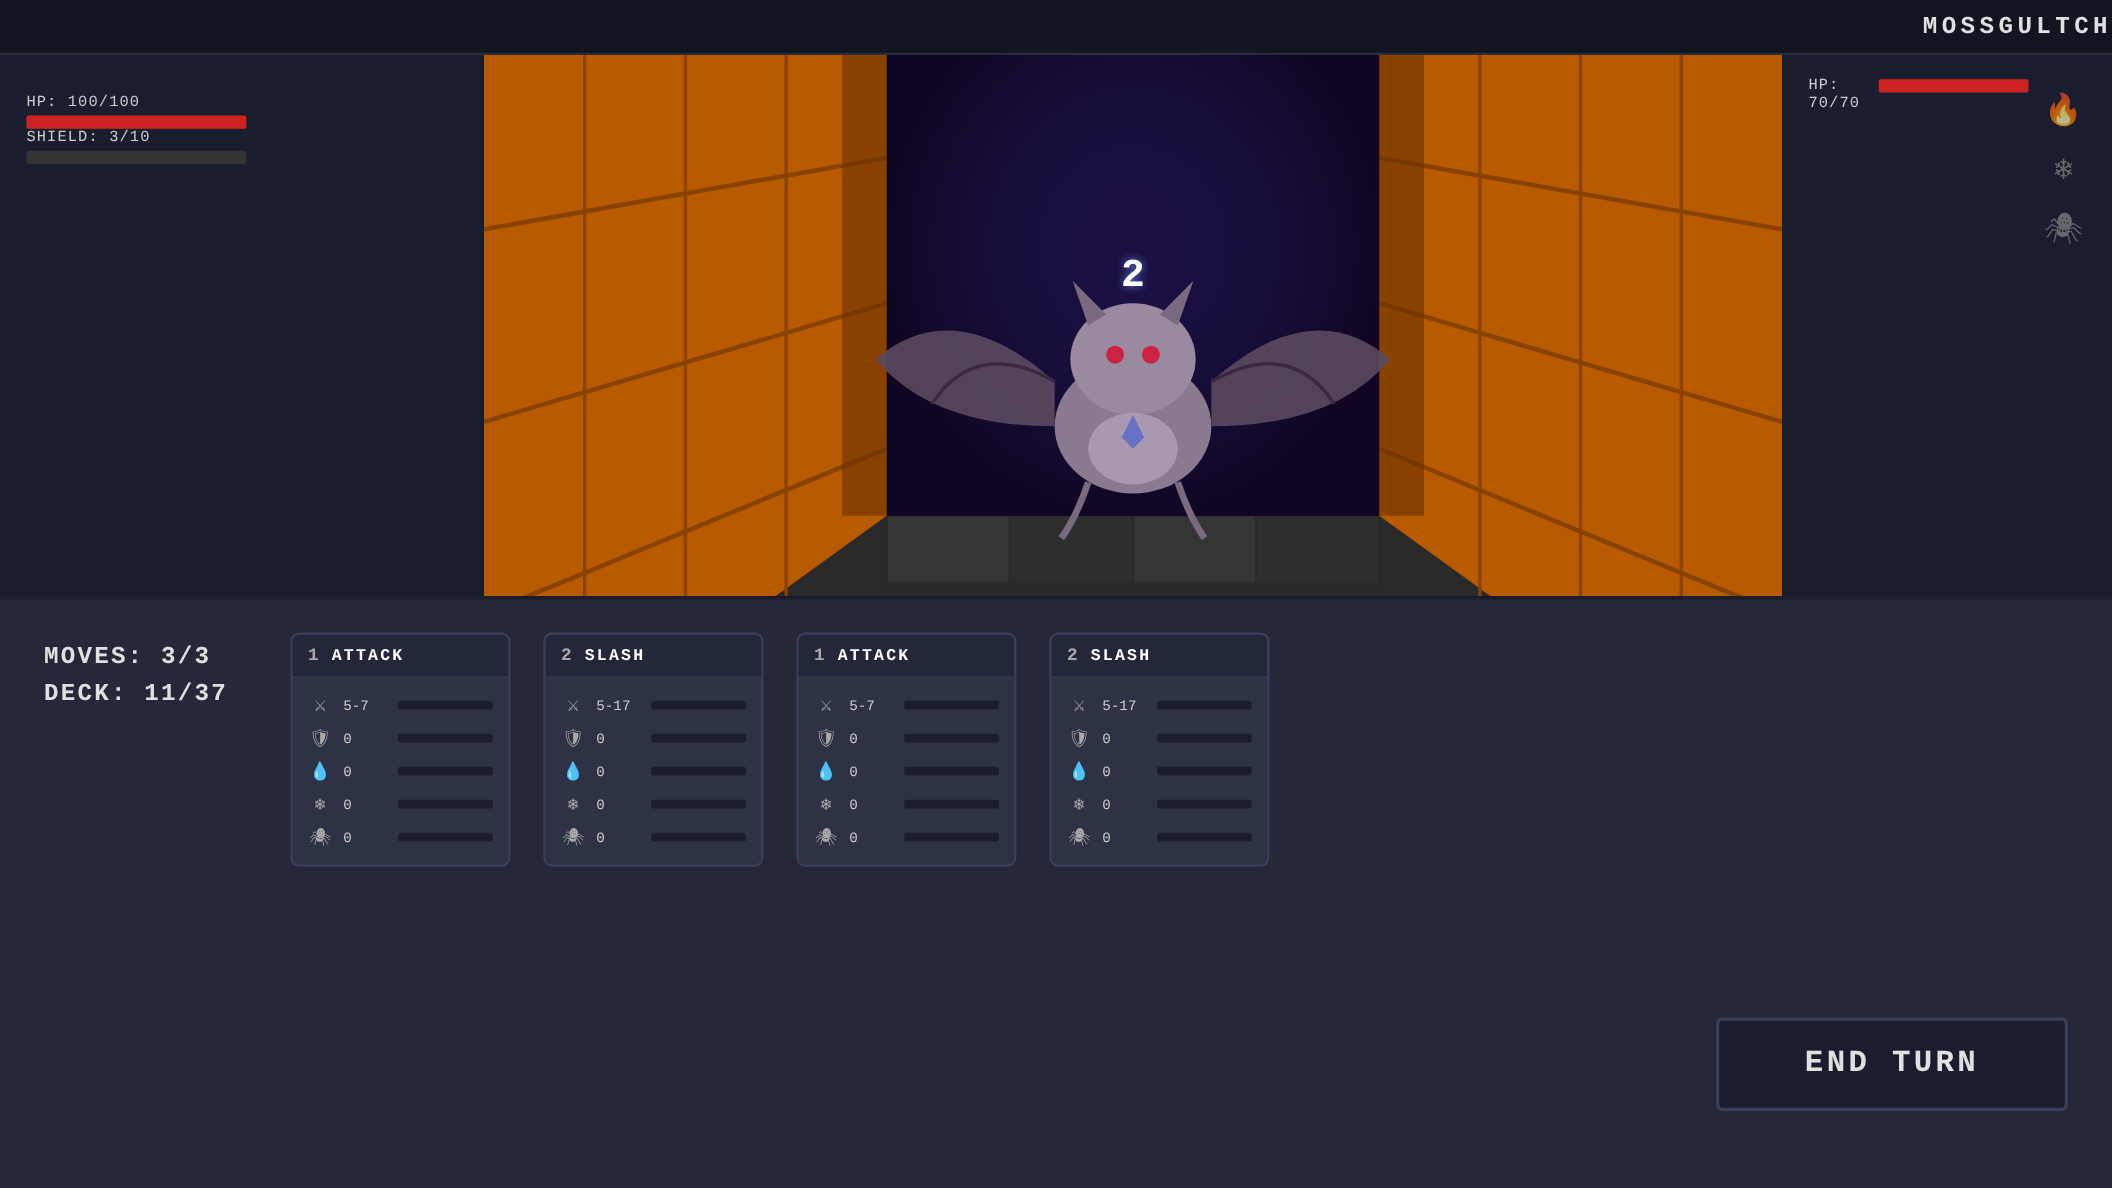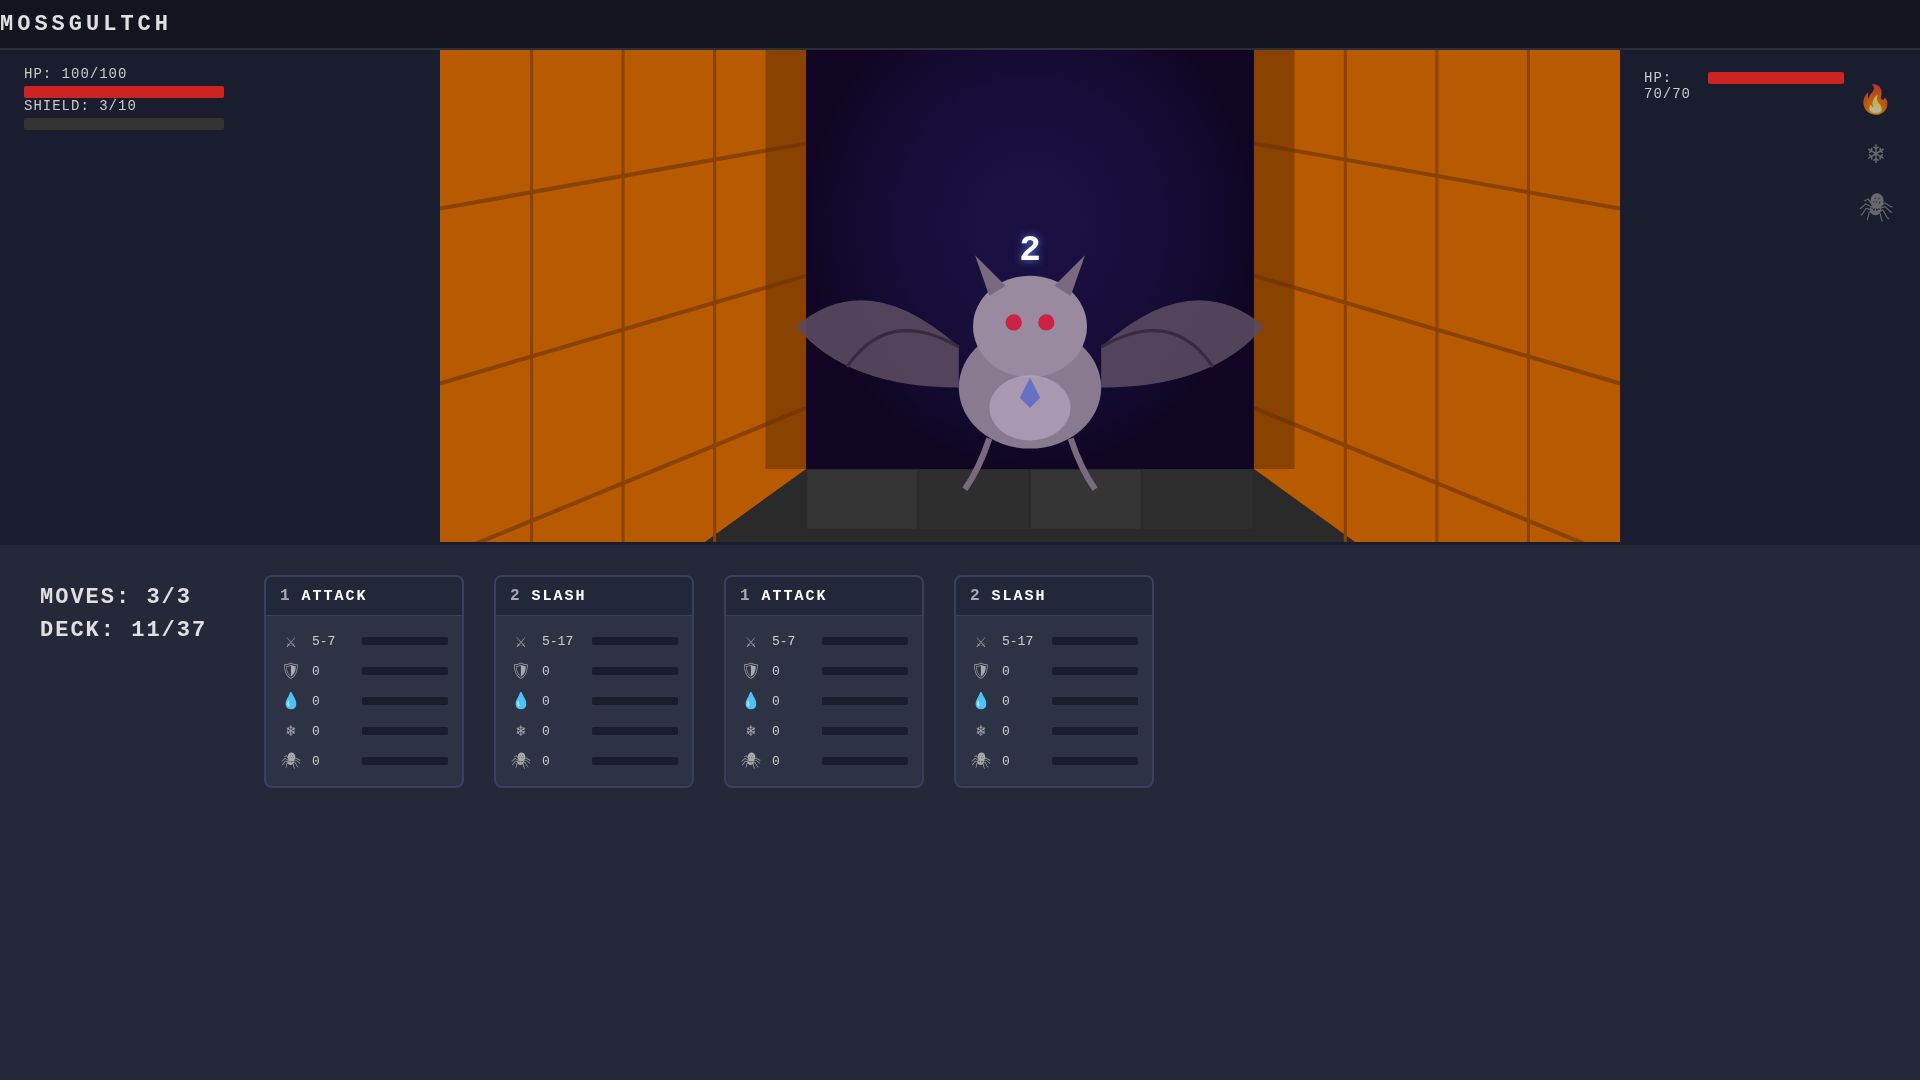--- a/index.html
+++ b/index.html
@@ -12,21 +12,21 @@
       color: #ccc;
     }
 
     
     #top-bar {
       width: 100%;
       height: 50px;
       background: #12141f;
       display: flex;
       align-items: center;
-      justify-content: flex-start;
+      justify-content: flex-end;
       border-bottom: 2px solid #2a2d3e;
     }
     #top-bar span {
       color: #e0e0e0;
       font-size: 22px;
       letter-spacing: 4px;
       font-weight: bold;
     }
 
     
@@ -34,21 +34,21 @@
       width: 100%;
       height: 492px;
       position: relative;
       display: flex;
       align-items: stretch;
     }
 
     
     #player-panel {
       width: 440px;
-      padding: 16px 24px;
+      padding: 35px 24px;
       display: flex;
       flex-direction: column;
       gap: 0;
       background: #1a1d2e;
     }
     .stat-label {
       color: #cccccc;
       font-size: 14px;
       letter-spacing: 1px;
       margin-bottom: 2px;
@@ -506,13 +506,14 @@
         </div>
         <div class="card-stat-row">
           <div class="card-stat-icon">🕷</div>
           <span class="card-stat-value">0</span>
           <div class="card-stat-bar"></div>
         </div>
       </div>
     </div>
     </div>
 
+  <button id="end-turn-btn">END TURN</button>
 </div>
 
 </body></html>

